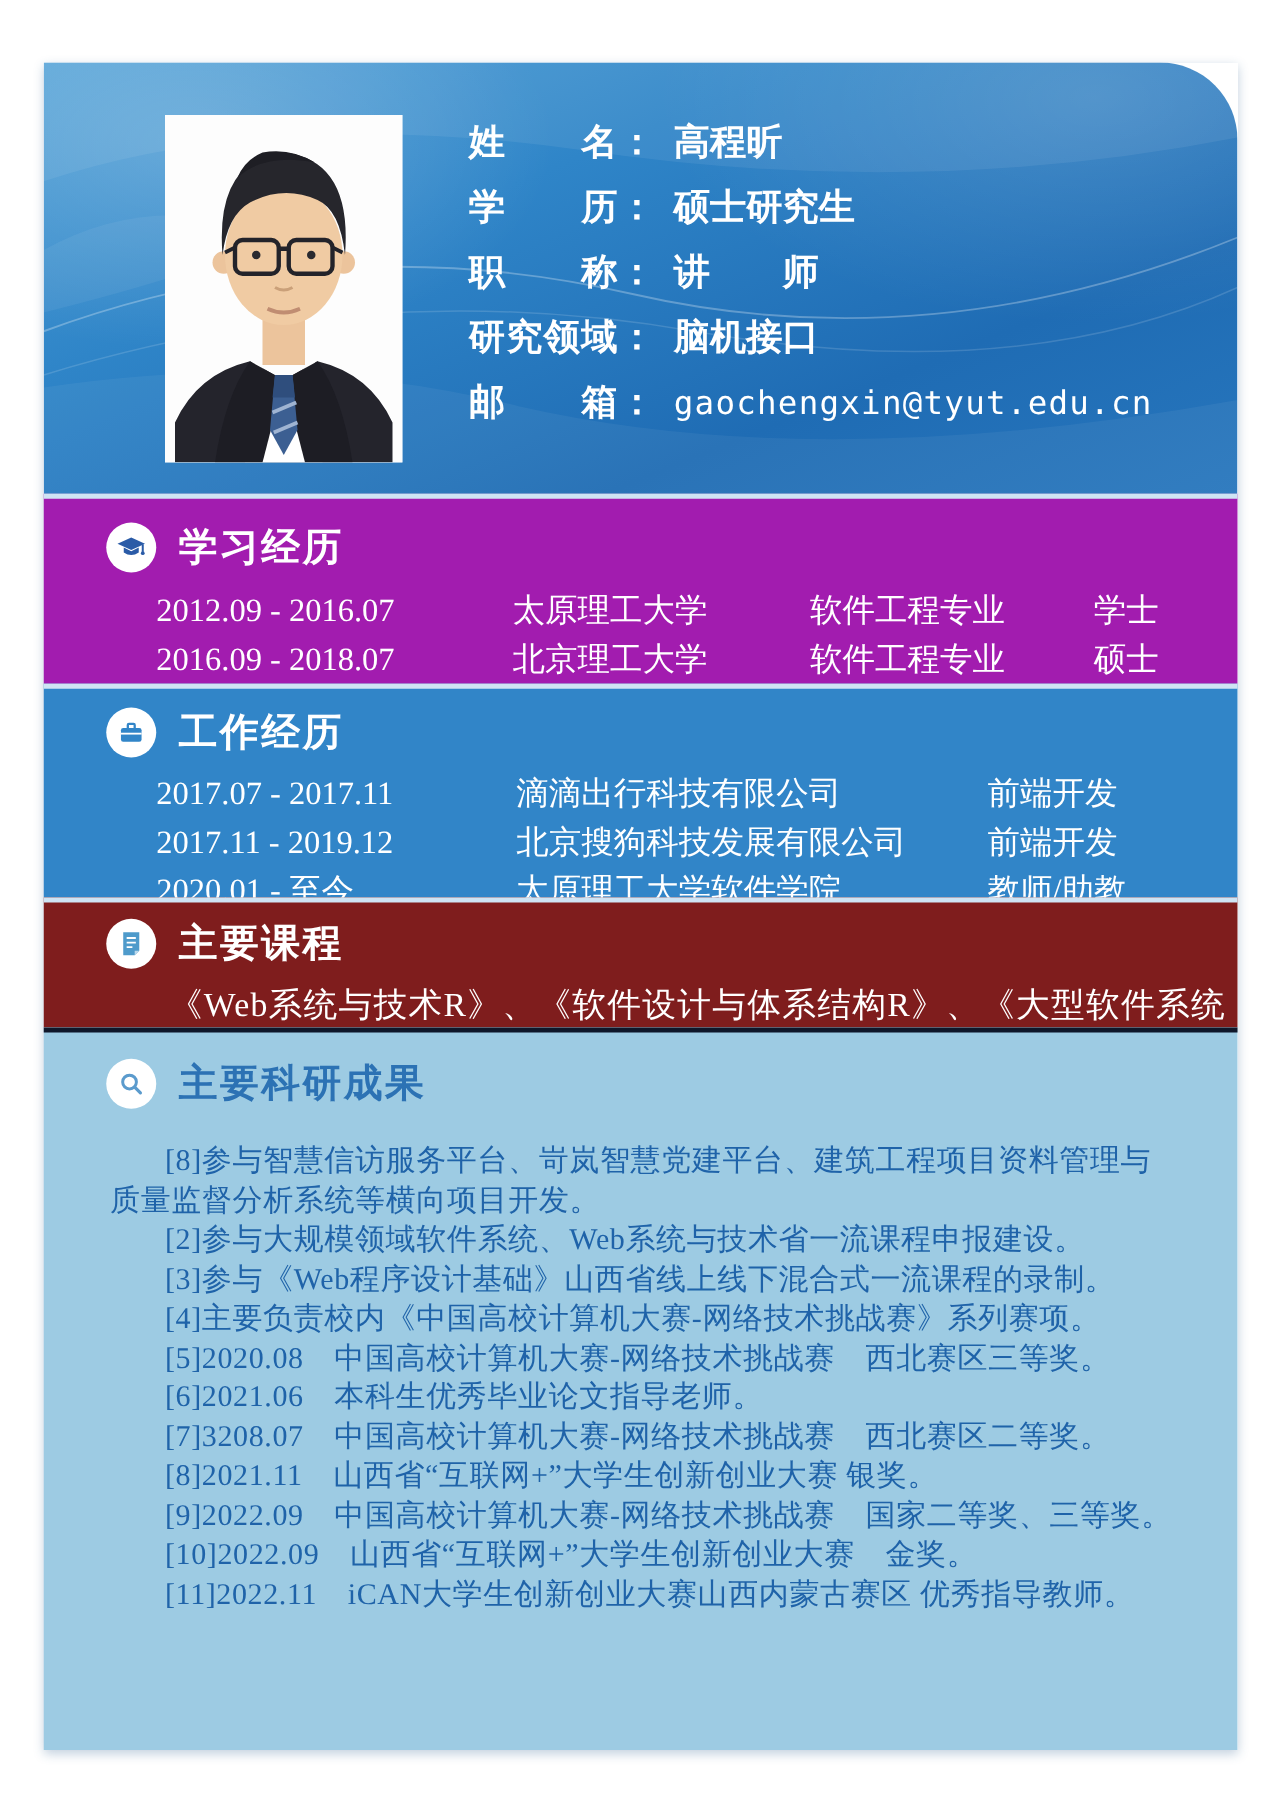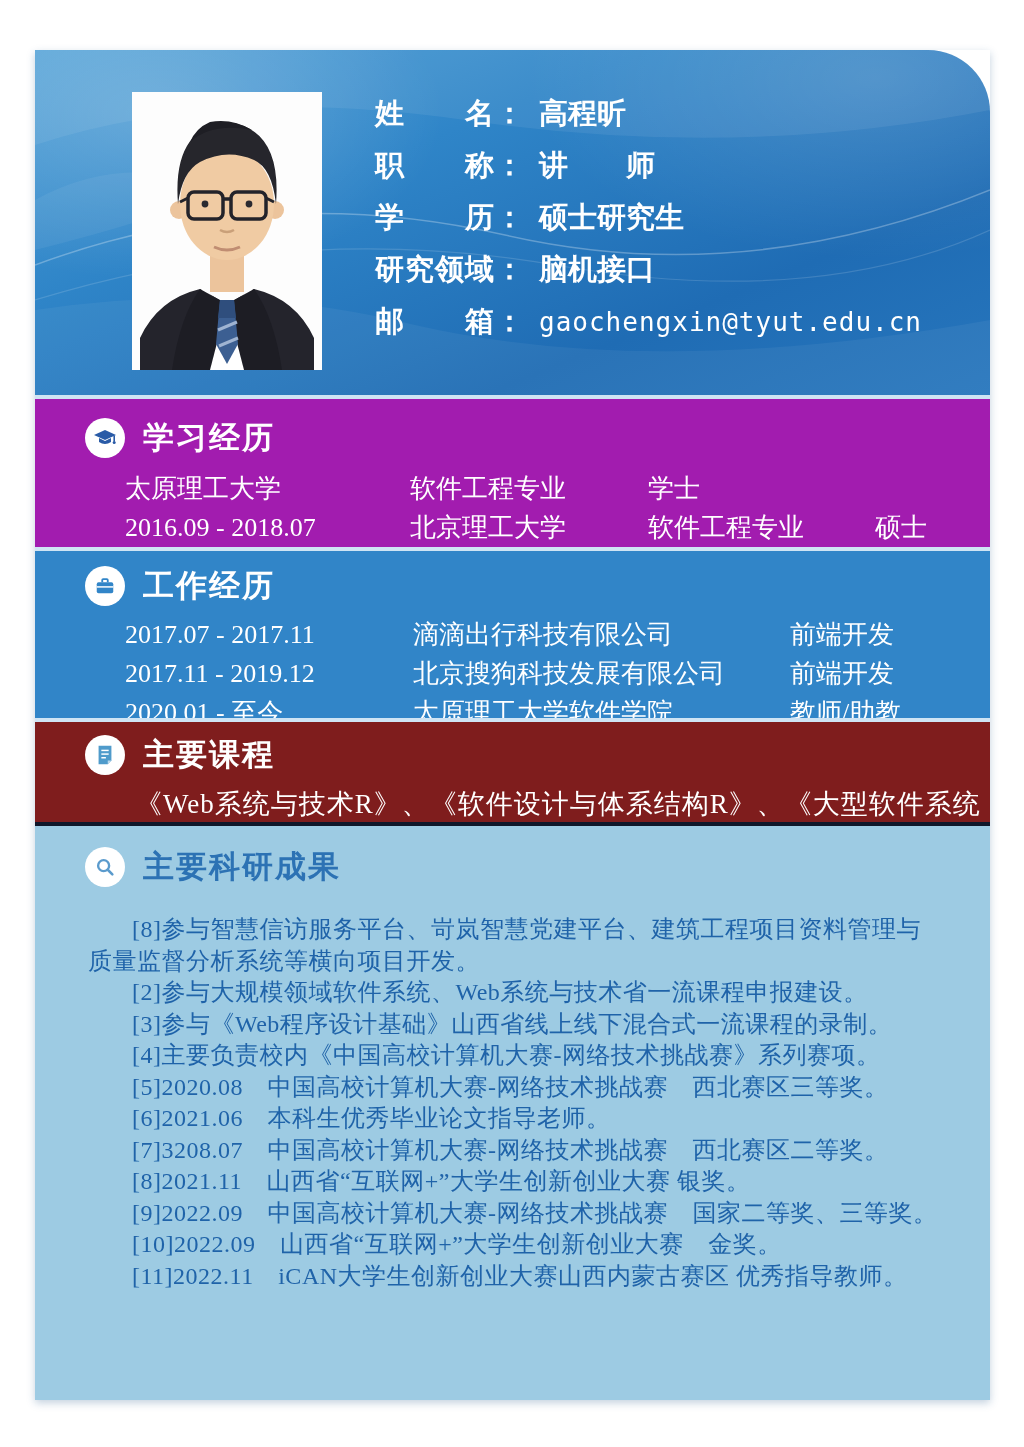--- a/index.html
+++ b/index.html
@@ -102,26 +102,26 @@
           <path d="M82,155 Q95,161 108,155" fill="none" stroke="#c08d72" stroke-width="3"></path>
         </svg>
       </div>
 
       <div class="fields">
         <div class="field">
           <span class="label">姓　　名：</span>
           <span class="value">高程昕</span>
         </div>
         <div class="field">
+          <span class="label">学　　历：</span>
+          <span class="value">硕士研究生</span>
+        </div>
+        <div class="field">
           <span class="label">职　　称：</span>
           <span class="value">讲　　师</span>
-        </div>
-        <div class="field">
-          <span class="label">学　　历：</span>
-          <span class="value">硕士研究生</span>
         </div>
         <div class="field">
           <span class="label">研究领域：</span>
           <span class="value">脑机接口</span>
         </div>
         <div class="field">
           <span class="label">邮　　箱：</span>
           <span class="value mono">gaochengxin@tyut.edu.cn</span>
         </div>
       </div>
@@ -134,20 +134,21 @@
             <path d="M12,4 L23,9 L12,14 L1,9 Z" fill="#2a5ba7"></path>
             <path d="M6,12 L6,16 Q12,20 18,16 L18,12 L12,15 Z" fill="#2a5ba7"></path>
             <rect x="20.4" y="9.5" width="1.6" height="6" fill="#2a5ba7"></rect>
             <circle cx="21.2" cy="16.5" r="1.5" fill="#2a5ba7"></circle>
           </svg>
         </span>
         <h2 class="sec-title">学习经历</h2>
       </div>
       <div class="edu-rows serif">
         <div class="edu-row">
+          <span>2012.09 - 2016.07</span>
           <span>太原理工大学</span>
           <span>软件工程专业</span>
           <span>学士</span>
         </div>
         <div class="edu-row">
           <span>2016.09 - 2018.07</span>
           <span>北京理工大学</span>
           <span>软件工程专业</span>
           <span>硕士</span>
         </div>

